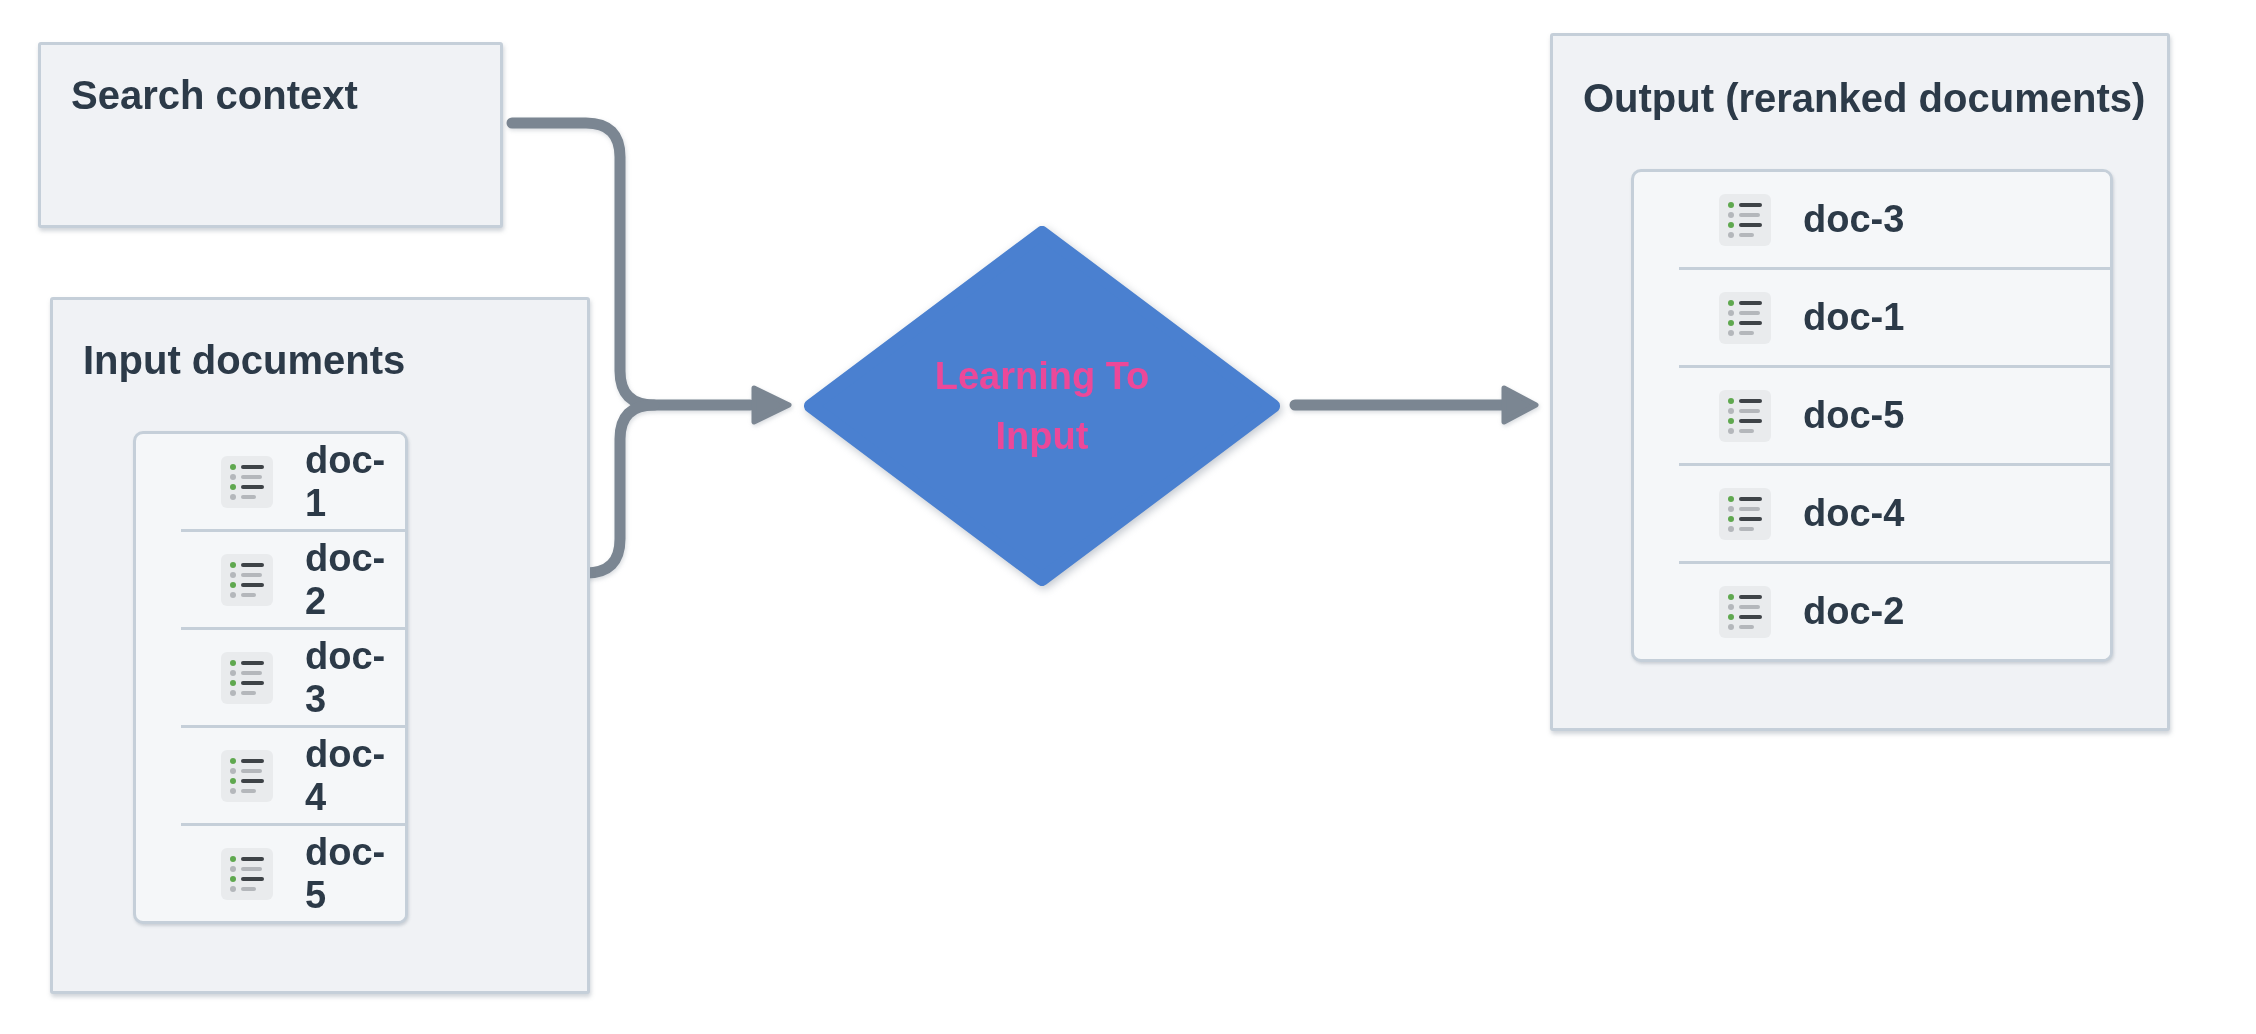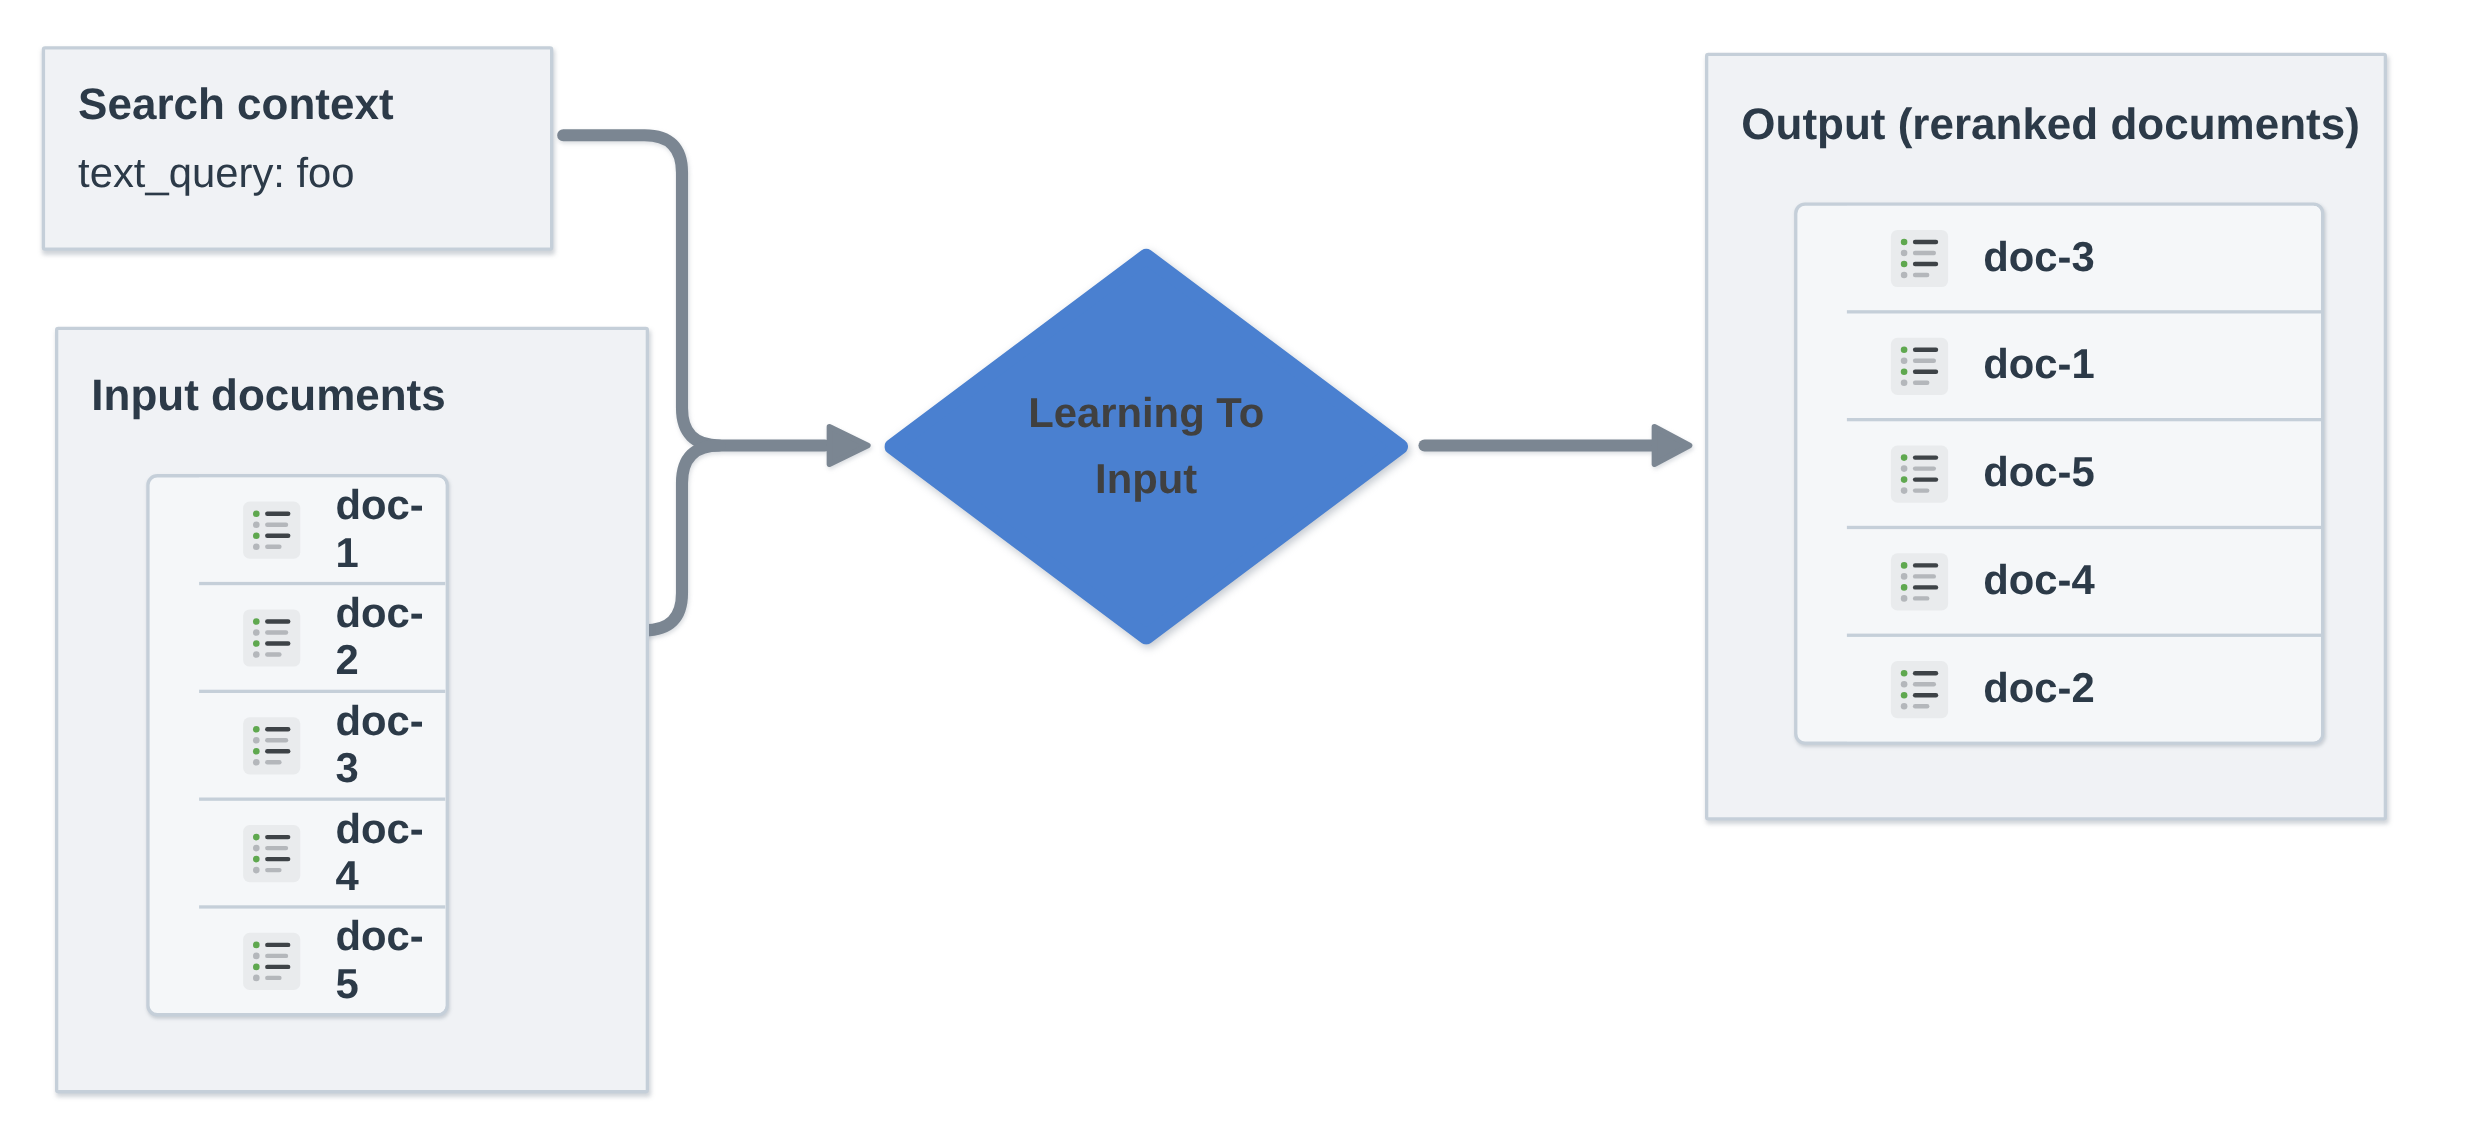--- a/index.html
+++ b/index.html
@@ -26,21 +26,21 @@
     font-size:40px;
     line-height:48px;
     white-space:nowrap;
     color:var(--text,#2c3a48);
   }
   #search-panel{left:38px;top:42px;width:465px;height:186px;padding:26px 30px;}
   #search-panel .panel-body{
     font-size:38px;line-height:46px;margin-top:16px;color:var(--text,#2c3a48);
   }
   #input-panel{left:50px;top:297px;width:540px;height:697px;padding:36px 30px;}
-  #output-panel{left:1550px;top:48px;width:620px;height:698px;padding:38px 30px;}
+  #output-panel{left:1550px;top:33px;width:620px;height:698px;padding:38px 30px;}
 
   
   .doc-list{
     position:absolute;
     border:3px solid var(--panel-border,#c5cfd9);
     border-radius:10px;
     background:var(--row-bg,#f5f7f9);
     box-shadow:1px 2px 3px rgba(120,131,146,.3);
     display:flex;flex-direction:column;
     box-sizing:border-box;
@@ -83,21 +83,21 @@
   }
   #diamond-svg .diamond-shape{
     fill:var(--diamond,#4a80d0);
     stroke:var(--diamond,#4a80d0);
     stroke-width:14;
     stroke-linejoin:round;
   }
   #diamond-label{
     position:absolute;left:804px;top:226px;width:476px;height:360px;
     display:flex;flex-direction:column;align-items:center;justify-content:center;
-    color:#404040;font-weight:bold;font-size:38px;line-height:60px;
+    color:#ec4899;font-weight:bold;font-size:38px;line-height:60px;
     text-align:center;
   }
 
   
   #connector-svg{
     position:absolute;left:0;top:0;width:2256px;height:1034px;
     pointer-events:none;
     filter:drop-shadow(1px 2px 2px rgba(130,140,152,.3));
   }
   #connector-svg .edge{
@@ -121,21 +121,20 @@
   <svg id="connector-svg" viewBox="0 0 2256 1034" xmlns="http://www.w3.org/2000/svg" aria-hidden="true">
     <path class="edge" d="M 512 123 L 586 123 Q 620 123 620 157 L 620 371 Q 620 405 654 405 L 750 405"></path>
     <path class="edge" d="M 504 573 L 586 573 Q 620 573 620 539 L 620 439 Q 620 405 654 405"></path>
     <path class="head" d="M 754 388 L 789 405 L 754 422 Z"></path>
     <path class="edge" d="M 1295 405 L 1502 405"></path>
     <path class="head" d="M 1504 388 L 1536 405 L 1504 422 Z"></path>
   </svg>
 
   <div class="panel" id="search-panel">
     <div class="panel-title">Search context</div>
-    <div class="panel-body">text_query: foo</div>
   </div>
 
   <div class="panel" id="input-panel">
     <div class="panel-title">Input documents</div>
     <div class="doc-list">
       <div class="doc-row">
         <div class="doc-icon">
           <div class="icon-row">
               <span class="icon-dot green"></span>
               <span class="icon-line dark"></span>

